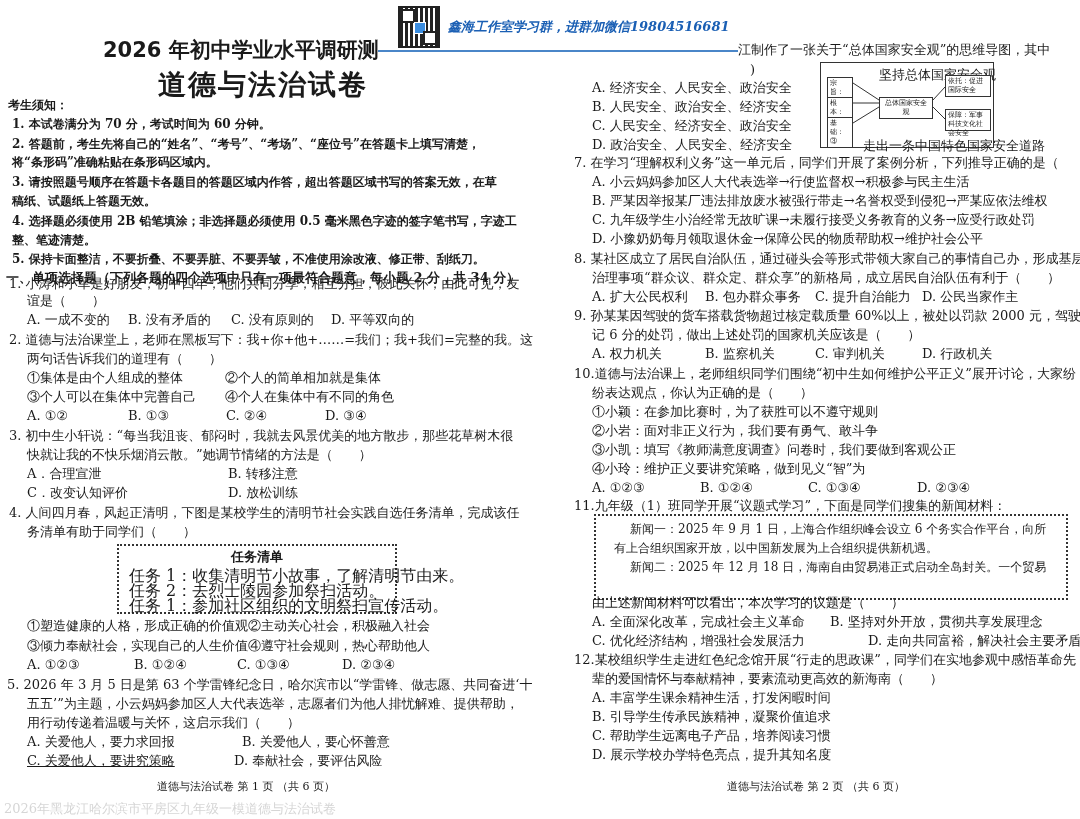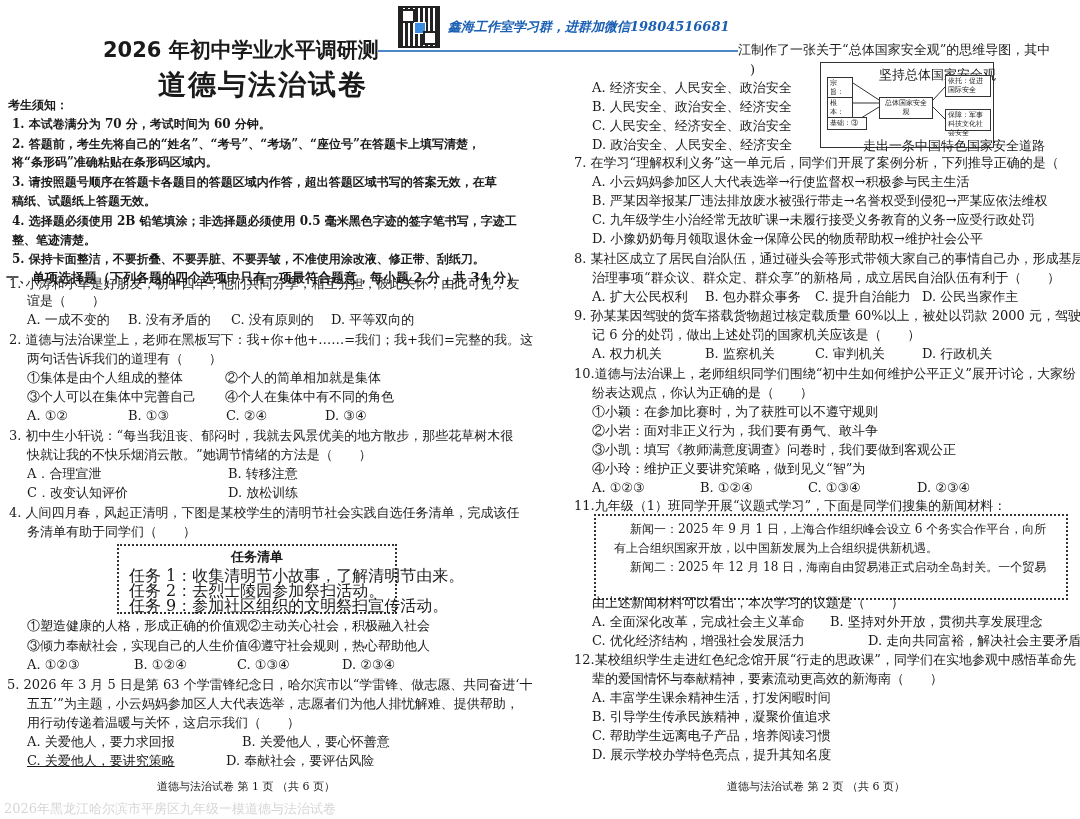--- a/index.html
+++ b/index.html
@@ -116,40 +116,40 @@
   <div class="line" style="left:228px;top:483px;">D. 放松训练</div>
 </div>
 
 <div>
   <div class="line" style="left:9px;top:503px;">4. 人间四月春，风起正清明，下图是某校学生的清明节社会实践自选任务清单，完成该任</div>
   <div class="line" style="left:27px;top:522px;">务清单有助于同学们（　　）</div>
   <div class="taskbox">
     <div class="t-title">任务清单</div>
     <div class="t-item" style="top:20px;">任务 1：收集清明节小故事，了解清明节由来。</div>
     <div class="t-item" style="top:35px;">任务 2：去烈士陵园参加祭扫活动。</div>
-    <div class="t-item" style="top:50px;">任务 9：参加社区组织的文明祭扫宣传活动。</div>
+    <div class="t-item" style="top:50px;">任务 1：参加社区组织的文明祭扫宣传活动。</div>
   </div>
   <div class="line" style="left:27px;top:616px;">①塑造健康的人格，形成正确的价值观</div>
   <div class="line" style="left:248px;top:616px;">②主动关心社会，积极融入社会</div>
   <div class="line" style="left:27px;top:636px;">③倾力奉献社会，实现自己的人生价值</div>
   <div class="line" style="left:248px;top:636px;">④遵守社会规则，热心帮助他人</div>
   <div class="line" style="left:27px;top:655px;">A. ①②③</div>
   <div class="line" style="left:134px;top:655px;">B. ①②④</div>
   <div class="line" style="left:237px;top:655px;">C. ①③④</div>
   <div class="line" style="left:342px;top:655px;">D. ②③④</div>
 </div>
 
 <div>
   <div class="line" style="left:7px;top:675px;">5. 2026 年 3 月 5 日是第 63 个学雷锋纪念日，哈尔滨市以“学雷锋、做志愿、共同奋进‘十</div>
   <div class="line" style="left:27px;top:694px;">五五’”为主题，小云妈妈参加区人大代表选举，志愿者们为他人排忧解难、提供帮助，</div>
   <div class="line" style="left:27px;top:713px;">用行动传递着温暖与关怀，这启示我们（　　）</div>
   <div class="line" style="left:27px;top:732px;">A. 关爱他人，要力求回报</div>
   <div class="line" style="left:242px;top:732px;">B. 关爱他人，要心怀善意</div>
   <div class="line" style="left:27px;top:751px;text-decoration:underline;">C. 关爱他人，要讲究策略</div>
-  <div class="line" style="left:226px;top:751px;">D. 奉献社会，要评估风险</div>
+  <div class="line" style="left:234px;top:751px;">D. 奉献社会，要评估风险</div>
 </div>
 
 <div class="footer" style="left:157px;top:779px;">道德与法治试卷 第 1 页 （共 6 页）</div>
 <div class="watermark">2026年黑龙江哈尔滨市平房区九年级一模道德与法治试卷</div>
 
 <div>
   <div class="line" style="left:738px;top:40px;">江制作了一张关于“总体国家安全观”的思维导图，其中</div>
   <div class="line" style="left:750px;top:60px;">)</div>
   <div class="line" style="left:592px;top:78px;">A. 经济安全、人民安全、政治安全</div>
   <div class="line" style="left:592px;top:97px;">B. 人民安全、政治安全、经济安全</div>
@@ -160,21 +160,21 @@
     <svg class="abs" style="left:0;top:0;" width="174" height="86">
       <line x1="32" y1="20" x2="58" y2="37" stroke="#333" stroke-width="1"></line>
       <line x1="32" y1="40" x2="58" y2="40" stroke="#333" stroke-width="1"></line>
       <line x1="32" y1="60" x2="58" y2="44" stroke="#333" stroke-width="1"></line>
       <line x1="112" y1="37" x2="124" y2="24" stroke="#333" stroke-width="1"></line>
       <line x1="112" y1="44" x2="124" y2="56" stroke="#333" stroke-width="1"></line>
     </svg>
     <div class="mm-text" style="left:58px;top:3px;">坚持总体国家安全观</div>
     <div class="mm-node" style="left:6px;top:14px;width:26px;">宗旨：①</div>
     <div class="mm-node" style="left:6px;top:34px;width:26px;">根本：②</div>
-    <div class="mm-node" style="left:6px;top:54px;width:40px;">基础：③</div>
+    <div class="mm-node" style="left:6px;top:54px;width:26px;">基础：③</div>
     <div class="mm-node" style="left:58px;top:34px;width:54px;text-align:center;">总体国家安全观</div>
     <div class="mm-node" style="left:124px;top:12px;width:46px;height:22px;white-space:normal;">依托：促进国际安全</div>
     <div class="mm-node" style="left:124px;top:46px;width:46px;height:22px;white-space:normal;">保障：军事科技文化社会安全</div>
     <div class="mm-text" style="left:42px;top:74px;">走出一条中国特色国家安全道路</div>
   </div>
 </div>
 
 <div>
   <div class="line" style="left:574px;top:153px;">7. 在学习“理解权利义务”这一单元后，同学们开展了案例分析，下列推导正确的是（　　）</div>
   <div class="line" style="left:592px;top:172px;">A. 小云妈妈参加区人大代表选举→行使监督权→积极参与民主生活</div>

